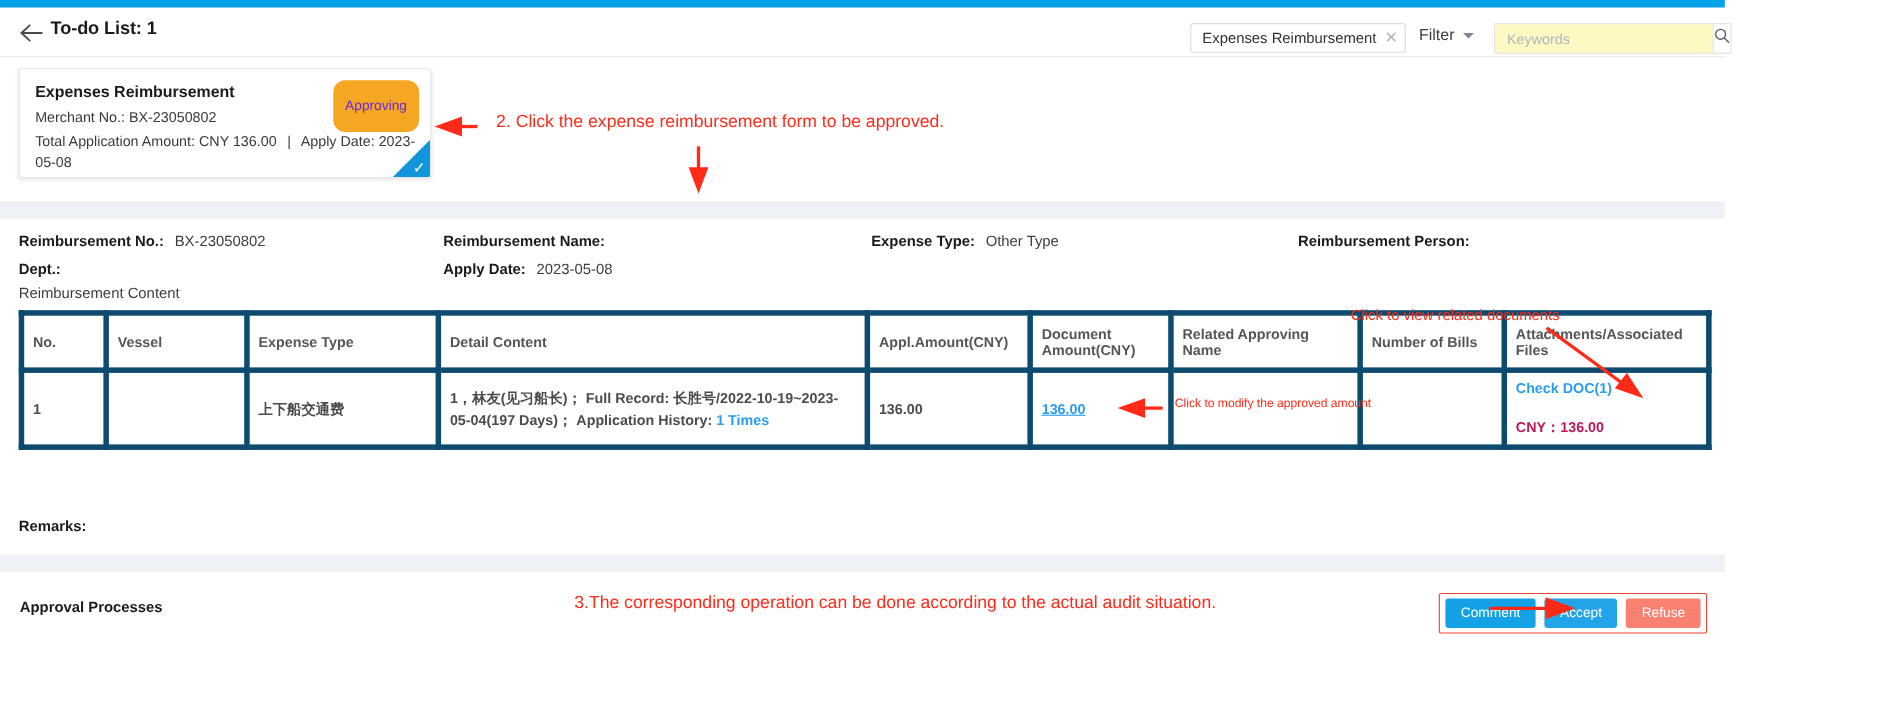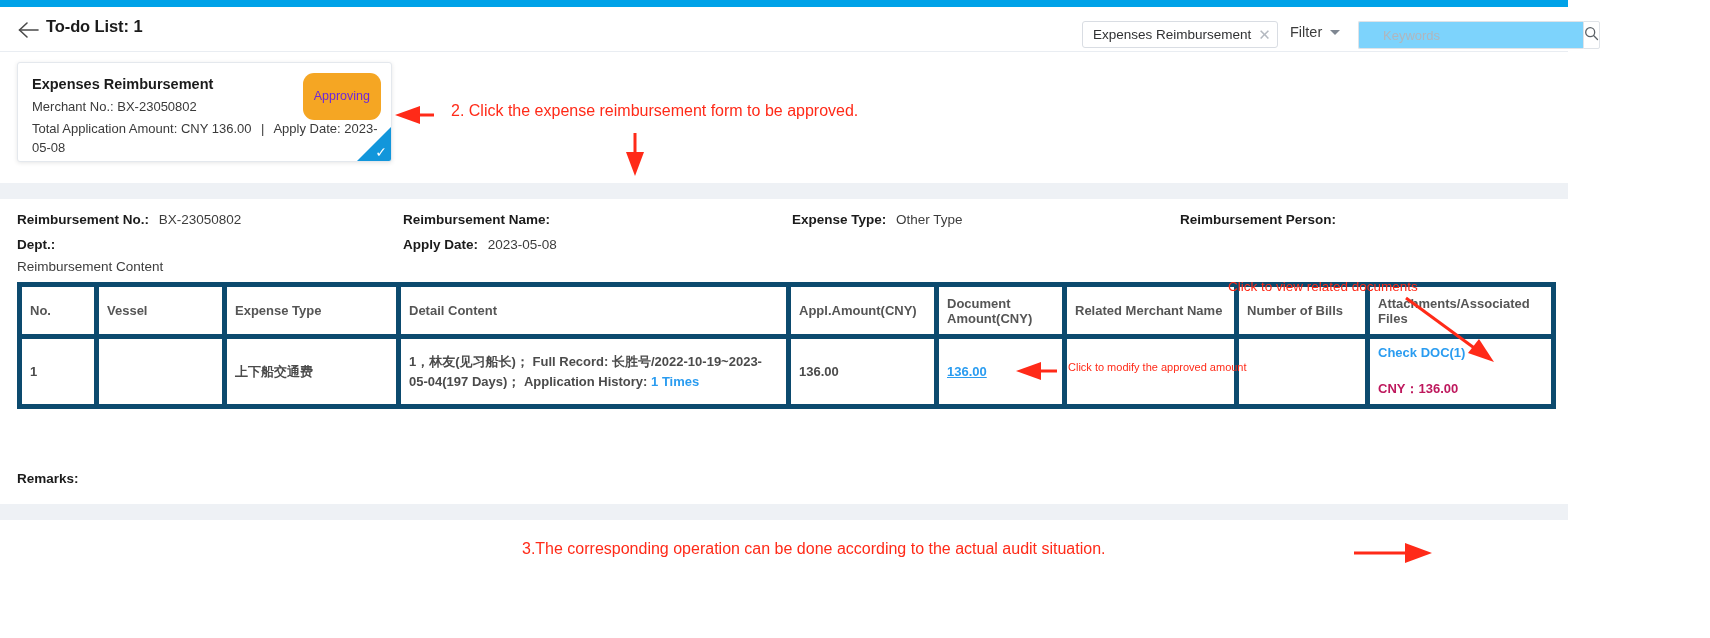--- a/index.html
+++ b/index.html
@@ -87,26 +87,26 @@
   .search-wrap {
     position: absolute; left: 1358px; top: 14px;
     width: 186px; height: 28px;
     display: flex;
   }
   .search-input {
     flex: 1;
     border: 1px solid #dfe3e8;
     border-right: none;
     border-radius: 2px 0 0 2px;
-    padding: 0 24px;
+    padding: 0 11px;
     font-size: 13px;
     color: #333;
     font-family: "Liberation Sans", sans-serif;
     outline: none;
-    background: #7dd3fc;
+    background: #fef9c3;
   }
   .search-input::placeholder { color: #b0b6bd; }
   .search-btn {
     width: 34px;
     border: 1px solid #dfe3e8;
     border-radius: 0 2px 2px 0;
     background: #fff;
     display: flex; align-items: center; justify-content: center;
     cursor: pointer;
   }
@@ -367,21 +367,21 @@
           <col style="width:186px">
         </colgroup>
         <thead>
           <tr>
             <th>No.</th>
             <th>Vessel</th>
             <th>Expense Type</th>
             <th>Detail Content</th>
             <th>Appl.Amount(CNY)</th>
             <th>Document Amount(CNY)</th>
-            <th>Related Merchant Name</th>
+            <th>Related Approving Name</th>
             <th>Number of Bills</th>
             <th>Attachments/Associated Files</th>
           </tr>
         </thead>
         <tbody>
           <tr>
             <td>1</td>
             <td></td>
             <td class="cn">上下船交通费</td>
             <td class="detail-cell">
@@ -401,20 +401,28 @@
               <a class="lnk">Check DOC(1)</a>
               <div class="attach-sub">CNY：136.00</div>
             </td>
           </tr>
         </tbody>
       </table>
 
       <div class="remarks">Remarks:</div>
     </div>
 
+    <div class="footer">
+      <div class="approval-title">Approval Processes</div>
+      <div class="btn-group">
+        <button class="btn btn-comment">Comment</button>
+        <button class="btn btn-accept">Accept</button>
+        <button class="btn btn-refuse">Refuse</button>
+      </div>
+    </div>
   </div>
 
   <div class="anno" style="left:451px; top:102px;">2. Click the expense reimbursement form to be approved.</div>
   <div class="anno small" style="left:1228px; top:279px;">Click to view related documents</div>
   <div class="anno sm2" style="left:1068px; top:361px;">Click to modify the approved amount</div>
   <div class="anno" style="left:522px; top:540px;">3.The corresponding operation can be done according to the actual audit situation.</div>
 
   <svg class="ovl">
 
     <g>

